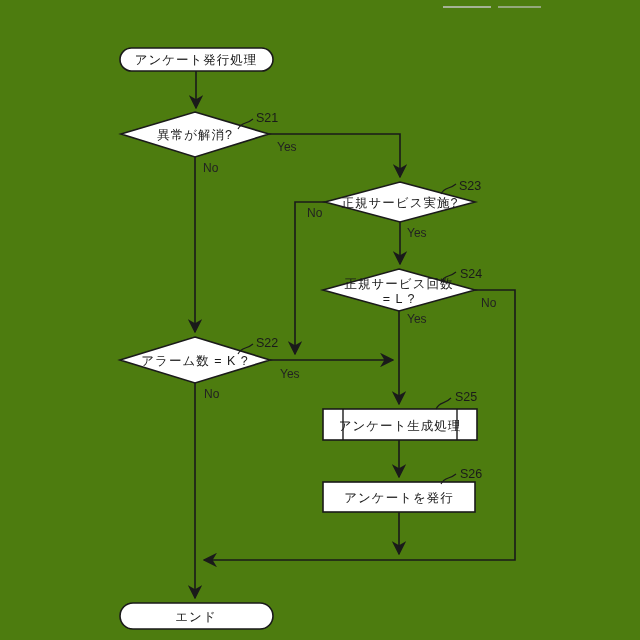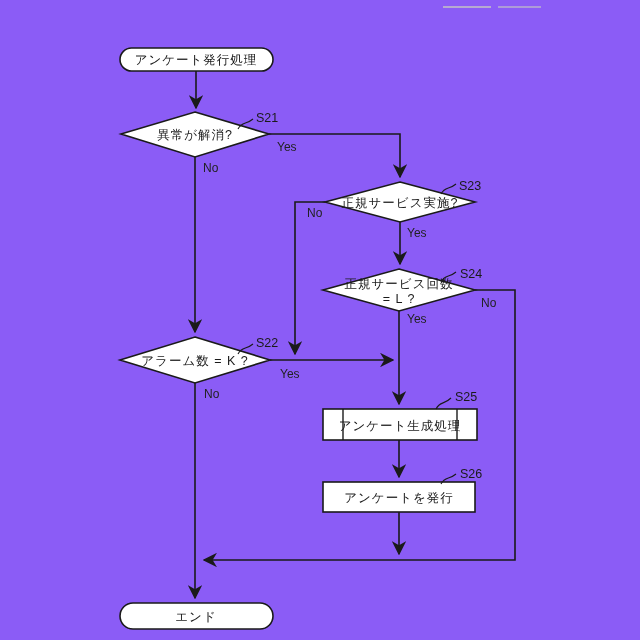--- a/index.html
+++ b/index.html
@@ -1,16 +1,16 @@
 <!DOCTYPE html>
 <html><head>
 <meta charset="utf-8">
 <style>
   html,body{margin:0;padding:0;background:#ffffff;}
-  .canvas-wrap{width:640px;height:640px;position:relative;background:#8b5cf6;overflow:hidden;}
+  .canvas-wrap{width:640px;height:640px;position:relative;background:#4d7c0f;overflow:hidden;}
   svg{display:block;}
   .shape{fill:#ffffff;stroke:#1a1a1a;stroke-width:1.6;}
   .line{fill:none;stroke:#1a1a1a;stroke-width:1.6;}
   .leader{fill:none;stroke:#1a1a1a;stroke-width:1.1;}
   .inner-line{fill:none;stroke:#1a1a1a;stroke-width:1.4;}
   text{font-family:"Liberation Sans","DejaVu Sans",sans-serif;fill:#1a1a1a;}
   .node-text{font-size:12.5px;text-anchor:middle;letter-spacing:1px;}
   .step-text{font-size:12.5px;text-anchor:start;}
   .branch-text{font-size:12px;text-anchor:start;fill:#222;}
   .faint-bar{fill:#c4c4c4;}

